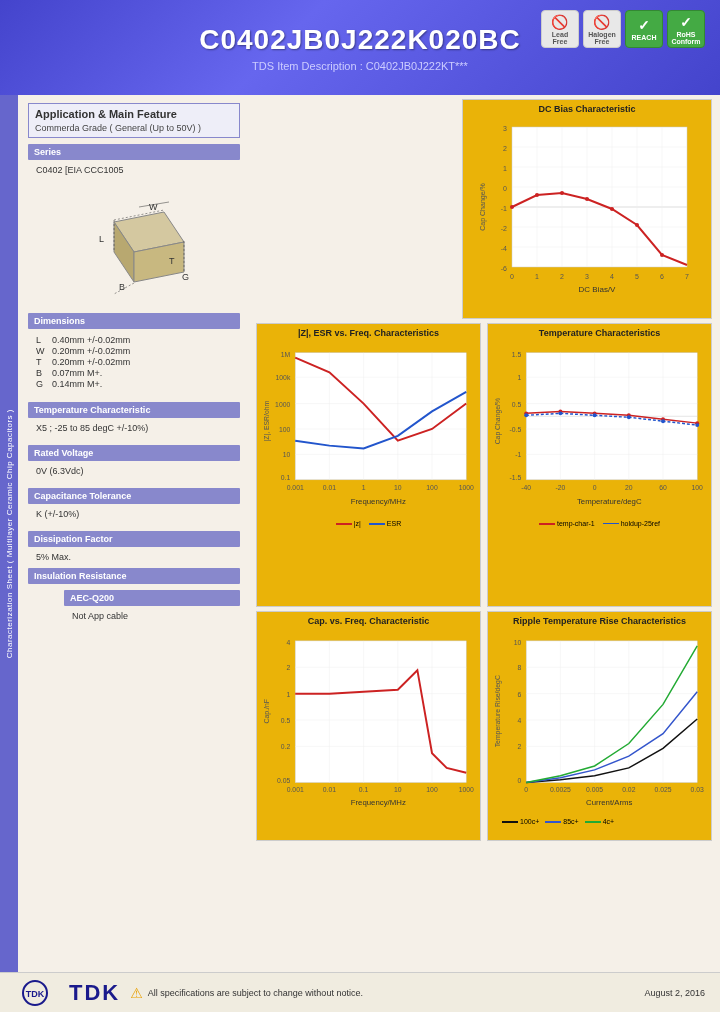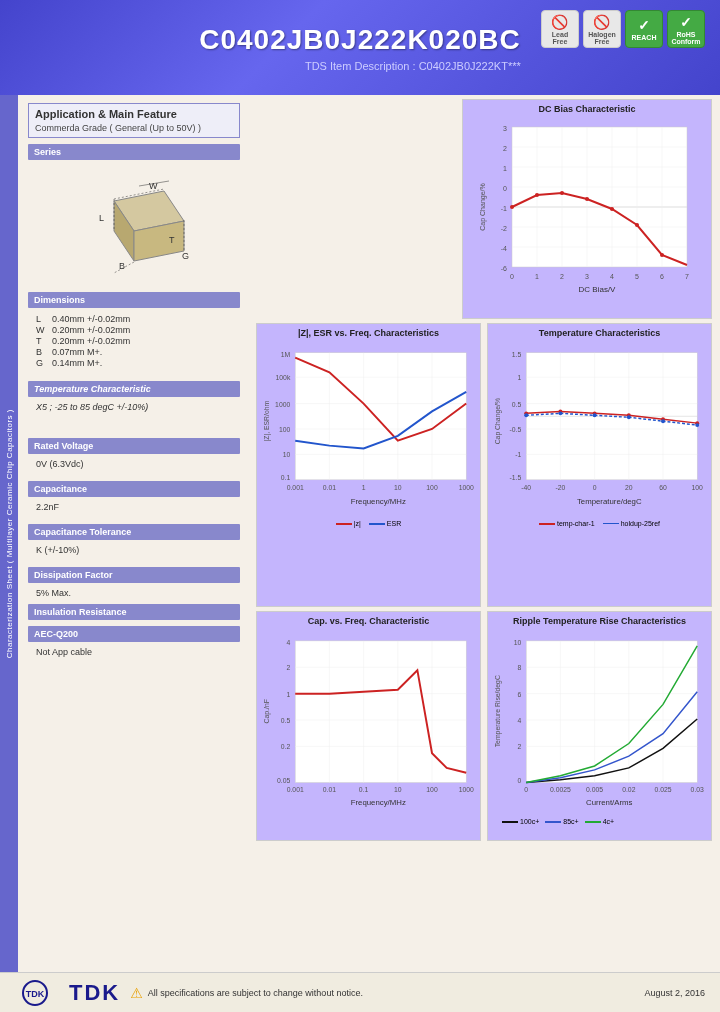--- a/index.html
+++ b/index.html
@@ -16,21 +16,21 @@
     
     .header {
       background: linear-gradient(135deg, #4444cc 0%, #6666ee 40%, #4444cc 100%);
       height: 95px;
       display: flex;
       align-items: center;
       justify-content: center;
       position: relative;
     }
     .header-center {
-      text-align: right;
+      text-align: center;
     }
     .header-title {
       color: white;
       font-size: 28px;
       font-weight: bold;
       letter-spacing: 1px;
       text-shadow: 1px 1px 2px rgba(0,0,0,0.4);
     }
     .header-subtitle {
       color: #ccccff;
@@ -146,21 +146,21 @@
     .right-panel {
       flex: 1;
       padding: 4px 8px;
       display: flex;
       flex-direction: column;
       gap: 4px;
     }
     .chart-box {
       flex: 1;
       border: 1px solid #ccc;
-      background: #c4b5fd;
+      background: #eab308;
       padding: 4px;
       position: relative;
     }
     .chart-title {
       font-size: 9px;
       font-weight: bold;
       text-align: center;
       margin-bottom: 3px;
       color: #222;
     }
@@ -263,20 +263,21 @@
 
   <div class="left-panel">
 
     <div class="app-main-box">
       <div class="app-main-title">Application &amp; Main Feature</div>
       <div class="app-main-desc">Commerda Grade ( General (Up to 50V) )</div>
     </div>
 
     <div class="series-box">
       <div class="section-header">Series</div>
+      <div class="section-content">C0402 [EIA CCC1005</div>
     </div>
 
     <div class="product-img-area" style="height:120px; margin-bottom:6px;">
       <svg width="140" height="110" viewBox="0 0 140 110">
 
         <polygon points="50,30 100,20 120,50 70,60" fill="#d4c8a0" stroke="#888" stroke-width="1"></polygon>
         <polygon points="50,30 70,60 70,90 50,60" fill="#b8a870" stroke="#888" stroke-width="1"></polygon>
         <polygon points="70,60 120,50 120,80 70,90" fill="#c8b880" stroke="#888" stroke-width="1"></polygon>
 
         <text x="85" y="18" font-size="9" fill="#333">W</text>
@@ -312,50 +313,46 @@
           <span class="dim-label">B</span>
           <span class="dim-value">0.07mm M+.</span>
         </div>
         <div class="dim-row">
           <span class="dim-label">G</span>
           <span class="dim-value">0.14mm M+.</span>
         </div>
       </div>
     </div>
 
-    <div style="margin-bottom:20px;font-style:italic;">
+    <div style="margin-bottom:6px;">
       <div class="section-header">Temperature Characteristic</div>
       <div class="section-content">X5 ; -25 to 85 degC +/-10%)</div>
     </div>
 
     <div style="margin-bottom:6px;">
       <div class="section-header">Rated Voltage</div>
       <div class="section-content">0V (6.3Vdc)</div>
     </div>
 
-    <div style="margin-bottom:6px;">
-      <div class="section-header">Capacitance</div>
-      <div class="section-content">2.2nF</div>
-    </div>
 
     <div style="margin-bottom:6px;">
       <div class="section-header">Capacitance Tolerance</div>
       <div class="section-content">K (+/-10%)</div>
     </div>
 
     <div style="margin-bottom:0;">
       <div class="section-header">Dissipation Factor</div>
       <div class="section-content">5% Max.</div>
     </div>
 
     <div style="margin-bottom:6px;">
       <div class="section-header">Insulation Resistance</div>
     </div>
 
-    <div style="margin-bottom:6px;">
+    <div style="margin-bottom:6px;margin-left:36px;">
       <div class="section-header">AEC-Q200</div>
       <div class="section-content">Not App cable</div>
     </div>
 
   </div>
 
   <div class="right-panel">
 
     <div style="display:flex; gap:6px; height:220px;">
 

